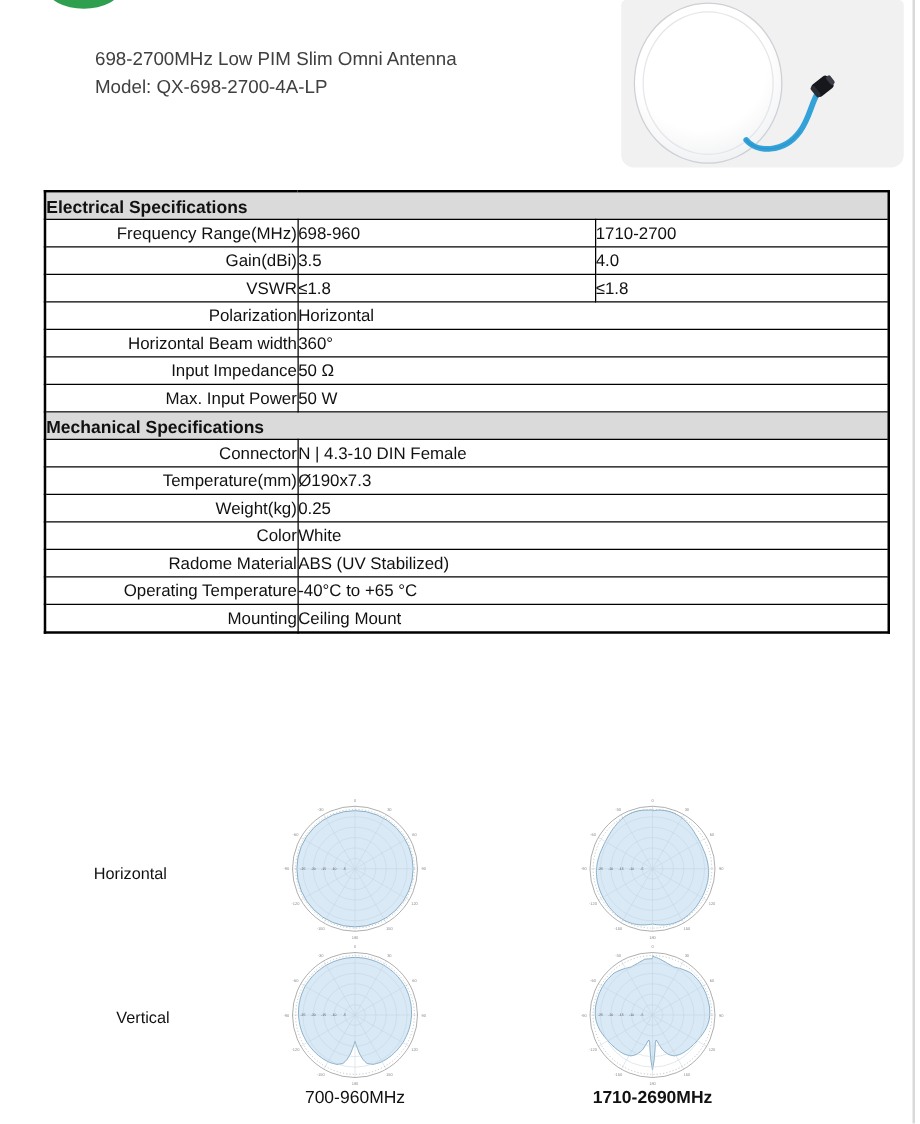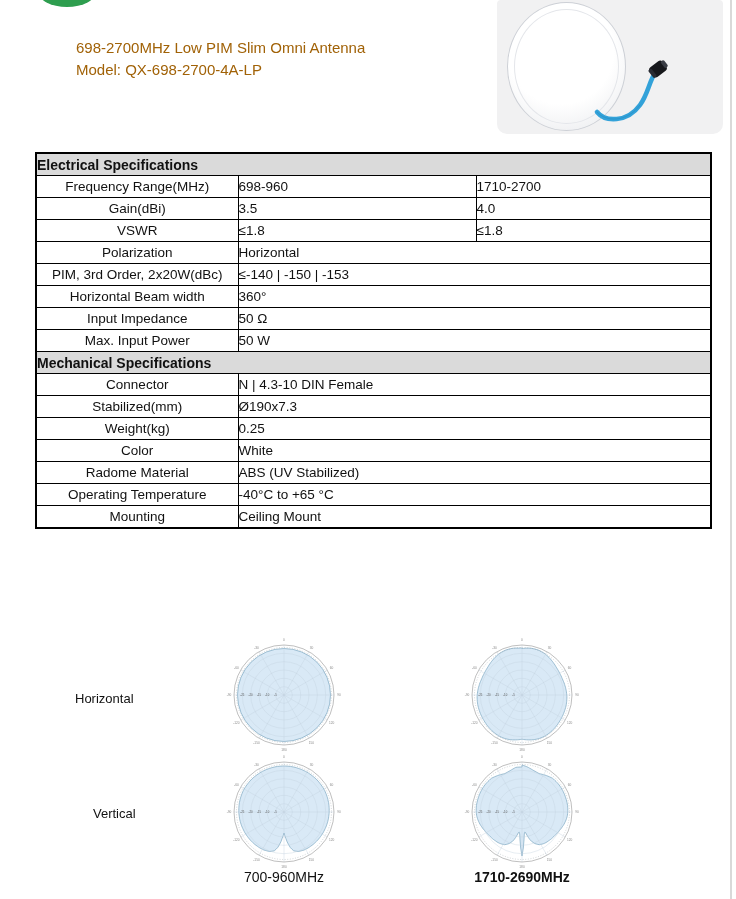--- a/index.html
+++ b/index.html
@@ -4,40 +4,40 @@
 <style>
   html,body{margin:0;padding:0;background:#fff;}
   .page{
     position:relative; width:736px; height:899px; background:#ffffff;
     font-family:"Liberation Sans", sans-serif; color:#1a1a1a; overflow:hidden;
   }
   
   .logo{position:absolute; left:38px; top:-24px; width:58px; height:31px;
         border-radius:50%; background:#2e9e4f;}
   
-  .title-block{position:absolute; left:76px; top:37px; font-size:15px; line-height:22px; color:#a16207;}
+  .title-block{position:absolute; left:76px; top:37px; font-size:15px; line-height:22px; color:#404040;}
   
   .photo{position:absolute; left:497px; top:0; width:226px; height:134px;
          background:#f1f1f2; border-radius:4px 4px 10px 10px;}
   .disc{position:absolute; left:10px; top:2px; width:117px; height:127px; border-radius:50%;
         background:radial-gradient(circle at 45% 38%, #ffffff 52%, #f0f1f3 80%, #dfe1e5 100%);
         border:1px solid #cdd0d6;}
   .disc::after{content:""; position:absolute; inset:6px; border-radius:50%;
         border:1px solid #e4e6ea;}
   .photo svg{position:absolute; left:0; top:0;}
   
   .page-edge{position:absolute; left:730px; top:0; width:2px; height:899px; background:#d9d9d9;}
   
   table.specs{position:absolute; left:35px; top:152px; width:675px;
       border-collapse:collapse; table-layout:fixed; font-size:13.5px; color:#111;}
   table.specs{border:2px solid #000;}
   table.specs td{border:1px solid #000; height:21px; padding:0; overflow:hidden; white-space:nowrap;}
   td.sec{background:#dadada; font-weight:bold; font-size:14px; height:28px;
          padding-left:8px; border-top:2px solid #000; border-bottom:1px solid #000;margin-left:19px;}
-  td.lbl{padding-left:7px; text-align:center;}
+  td.lbl{padding-left:7px; text-align:right;}
   td.val{text-align:left;}
   
   .rowlabel{position:absolute; font-size:13px; color:#111;}
   .freqlabel{position:absolute; width:170px; text-align:center; font-size:14px; color:#111;}
   .plot{position:absolute; width:124px; height:124px;}
 </style>
 </head>
 <body>
 
 <div class="page">
@@ -87,44 +87,40 @@
         <tr>
           <td class="lbl">VSWR</td>
           <td class="val">≤1.8</td>
           <td class="val">≤1.8</td>
         </tr>
         <tr>
           <td class="lbl">Polarization</td>
           <td class="val" colspan="2">Horizontal</td>
         </tr>
         <tr>
-          <td class="lbl">PIM, 3rd Order, 2x20W(dBc)</td>
-          <td class="val" colspan="2">≤-140 | -150 | -153</td>
-        </tr>
-        <tr>
           <td class="lbl">Horizontal Beam width</td>
           <td class="val" colspan="2">360°</td>
         </tr>
         <tr>
           <td class="lbl">Input Impedance</td>
           <td class="val" colspan="2">50 Ω</td>
         </tr>
         <tr>
           <td class="lbl">Max. Input Power</td>
           <td class="val" colspan="2">50 W</td>
         </tr>
         <tr>
           <td class="sec" colspan="3">Mechanical Specifications</td>
         </tr>
         <tr>
           <td class="lbl">Connector</td>
           <td class="val" colspan="2">N | 4.3-10 DIN Female</td>
         </tr>
         <tr>
-          <td class="lbl">Stabilized(mm)</td>
+          <td class="lbl">Temperature(mm)</td>
           <td class="val" colspan="2">Ø190x7.3</td>
         </tr>
         <tr>
           <td class="lbl">Weight(kg)</td>
           <td class="val" colspan="2">0.25</td>
         </tr>
         <tr>
           <td class="lbl">Color</td>
           <td class="val" colspan="2">White</td>
         </tr>

